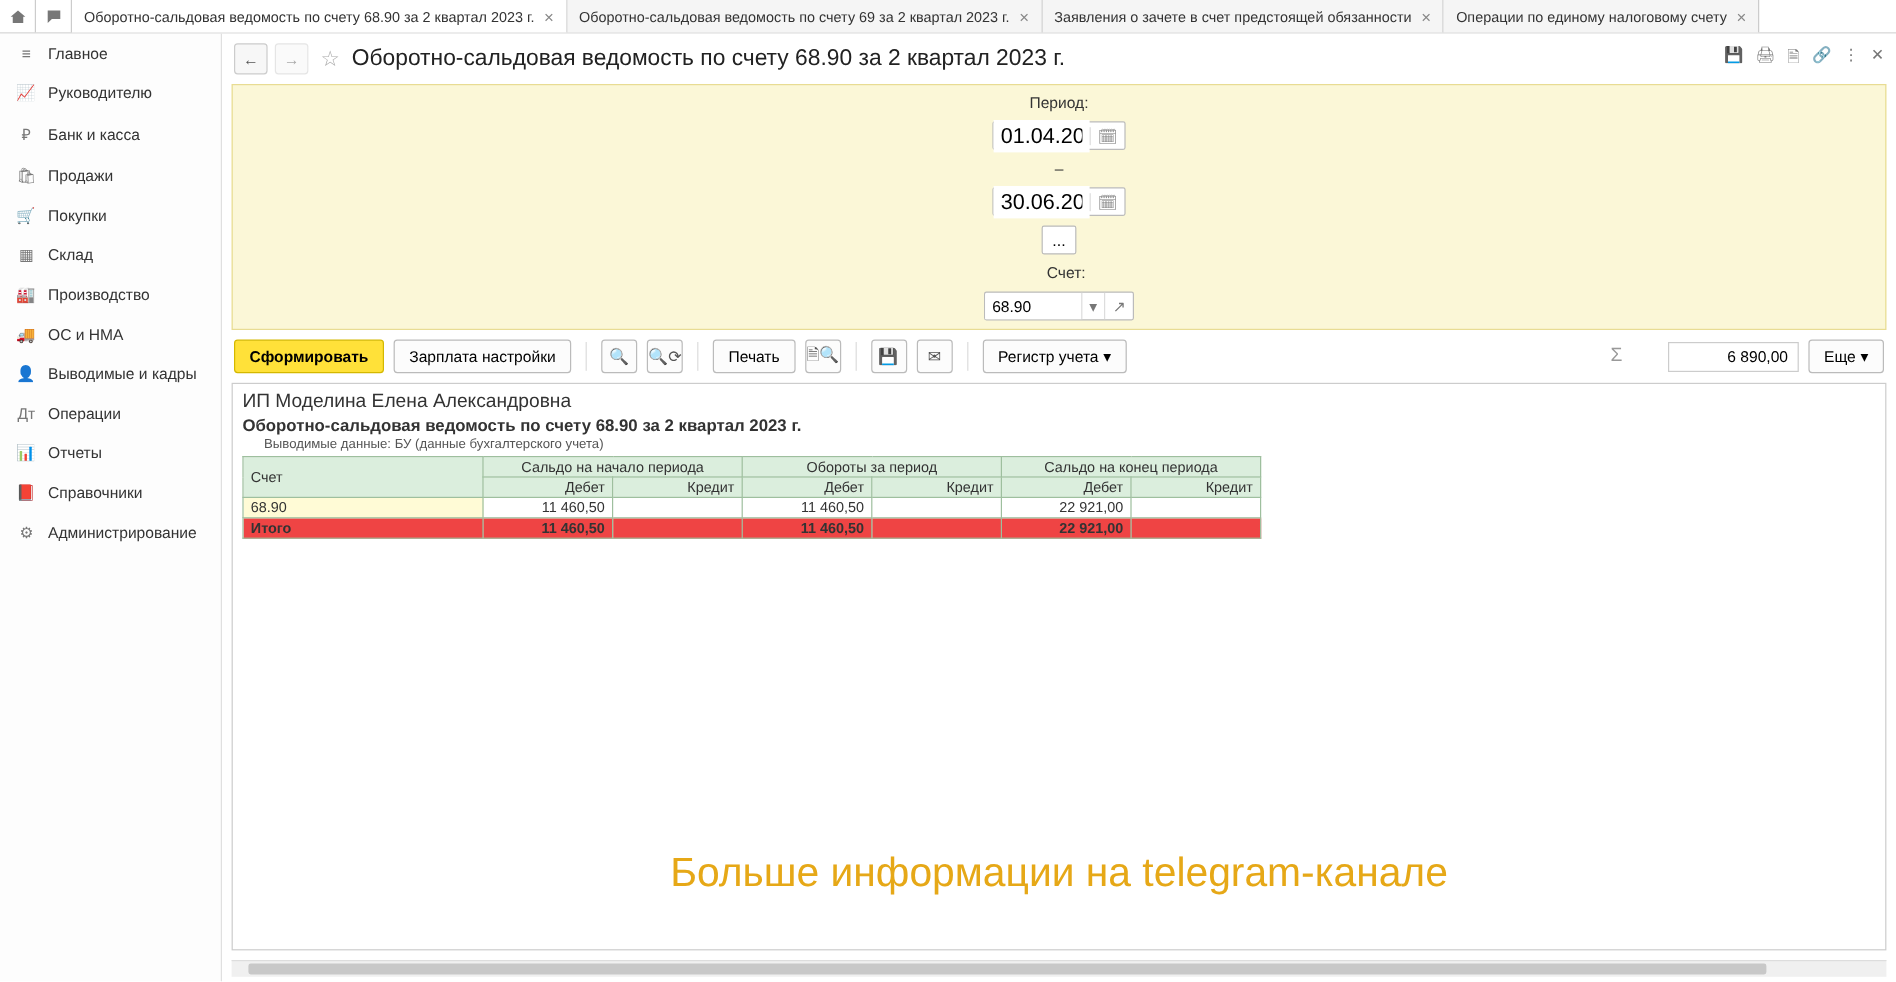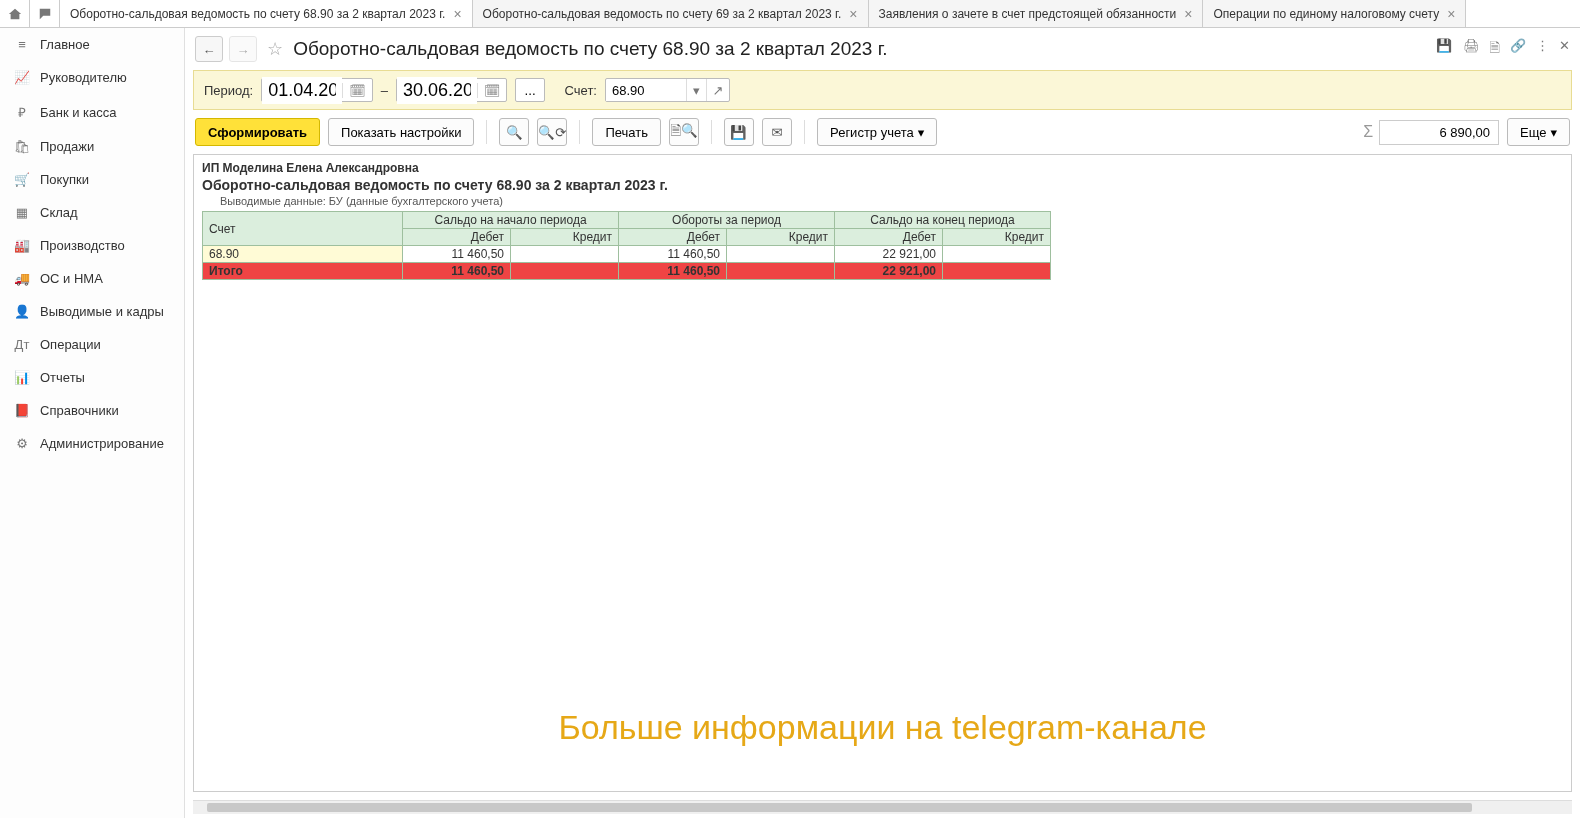--- a/index.html
+++ b/index.html
@@ -121,20 +121,21 @@
 
 
 .params-bar {
   background: #fbf7d7;
   border: 1px solid #e8dc93;
   padding: 7px 10px;
   display: flex;
   align-items: center;
   gap: 8px;
   margin: 0 8px;
+  flex-direction: column;
 }
 .params-bar label { font-size: 13px; }
 .date-input {
   display: inline-flex;
   align-items: center;
   background: #fff;
   border: 1px solid #bbb;
   border-radius: 2px;
   height: 24px;
 }
@@ -221,35 +222,36 @@
 .sum-box {
   display: flex;
   align-items: center;
   gap: 6px;
 }
 .sum-box .sigma { color: #999; font-size: 16px; }
 .sum-box input {
   border: 1px solid #ccc;
   padding: 4px 8px;
   text-align: right;
-  width: 120px;
+  width: 109px;
   font-size: 13px;
+  margin-left: 32px;
 }
 
 
 .report {
   flex: 1;
   margin: 0 8px 8px 8px;
   border: 1px solid #ccc;
   padding: 6px 8px;
   overflow: auto;
   position: relative;
   background: #fff;
 }
-.org-line { font-size: 12px; font-weight: bold; }
+.org-line { font-size: 16px; font-weight: normal; }
 .report-title { font-size: 14px; font-weight: bold; margin-top: 2px; }
 .report-sub { font-size: 11px; color: #555; margin: 2px 0 4px 0; padding-left: 18px; }
 
 table.rpt {
   border-collapse: collapse;
   font-size: 12px;
 }
 table.rpt th, table.rpt td {
   border: 1px solid #9ebf9e;
   padding: 1px 6px;
@@ -414,21 +416,21 @@
       <label style="margin-left:12px">Счет:</label>
       <span class="account-input">
         <input value="68.90" style="">
         <span class="dd">▾</span>
         <span class="ext">↗</span>
       </span>
     </div>
 
     <div class="toolbar">
       <button class="btn yellow">Сформировать</button>
-      <button class="btn">Показать настройки</button>
+      <button class="btn">Зарплата настройки</button>
       <span class="toolbar-sep"></span>
       <button class="icon-btn">🔍</button>
       <button class="icon-btn">🔍⟳</button>
       <span class="toolbar-sep"></span>
       <button class="btn">Печать</button>
       <button class="icon-btn">🗎🔍</button>
       <span class="toolbar-sep"></span>
       <button class="icon-btn">💾</button>
       <button class="icon-btn">✉</button>
       <span class="toolbar-sep"></span>

